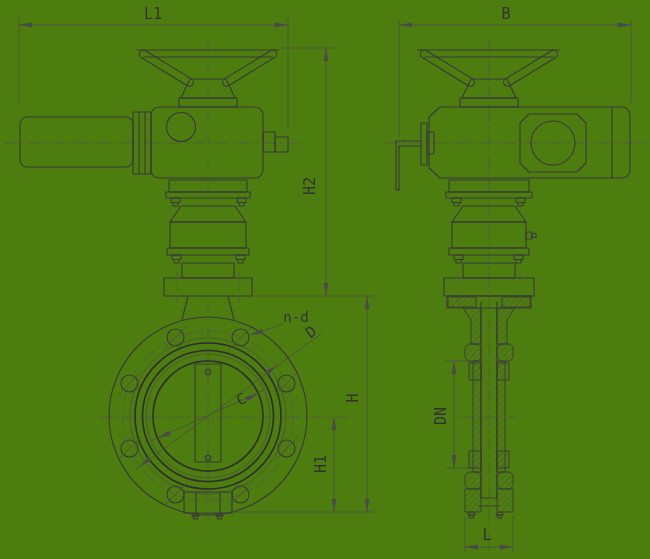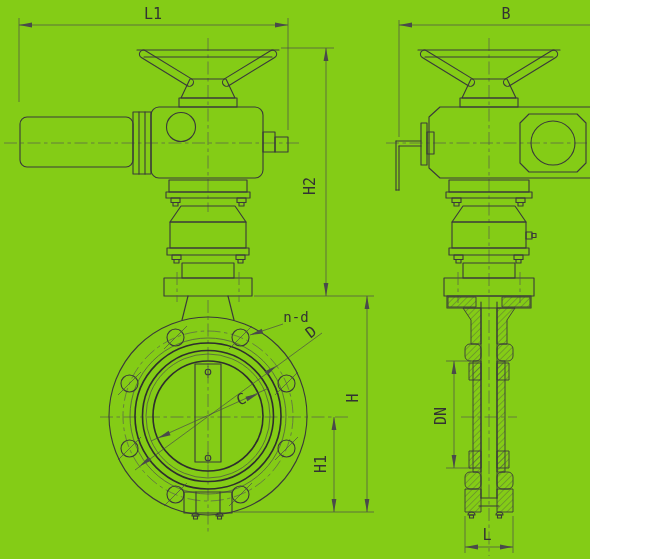--- a/index.html
+++ b/index.html
@@ -1,16 +1,16 @@
 <!DOCTYPE html>
 <html><head>
 <meta charset="utf-8">
 <style>
   html,body{margin:0;padding:0;background:#ffffff;}
-  .stage{width:590px;height:559px;position:relative;background:#84cc16;overflow:hidden;text-align:center;}
+  .stage{width:650px;height:559px;position:relative;background:#4d7c0f;overflow:hidden;text-align:center;}
   svg{display:block;}
   .outline{fill:none;stroke:#3a3a3a;stroke-width:1.1;stroke-linejoin:round;stroke-linecap:round;}
   .bold{fill:none;stroke:#2e2e2e;stroke-width:1.6;}
   .thin{fill:none;stroke:#4a4a4a;stroke-width:0.7;}
   .dim{fill:none;stroke:#4a4a4a;stroke-width:0.7;}
   .cline{fill:none;stroke:#555555;stroke-width:0.65;stroke-dasharray:13 3.5 3.5 3.5;}
   .hatched{fill:url(#hatch);stroke:#3a3a3a;stroke-width:0.9;stroke-linejoin:round;}
   .dimtext{font-family:"DejaVu Sans Mono","Liberation Mono",monospace;font-size:15px;fill:#333;}
   .dimtext.small{font-size:14px;}
   .arrowfill{fill:#4a4a4a;stroke:none;}

